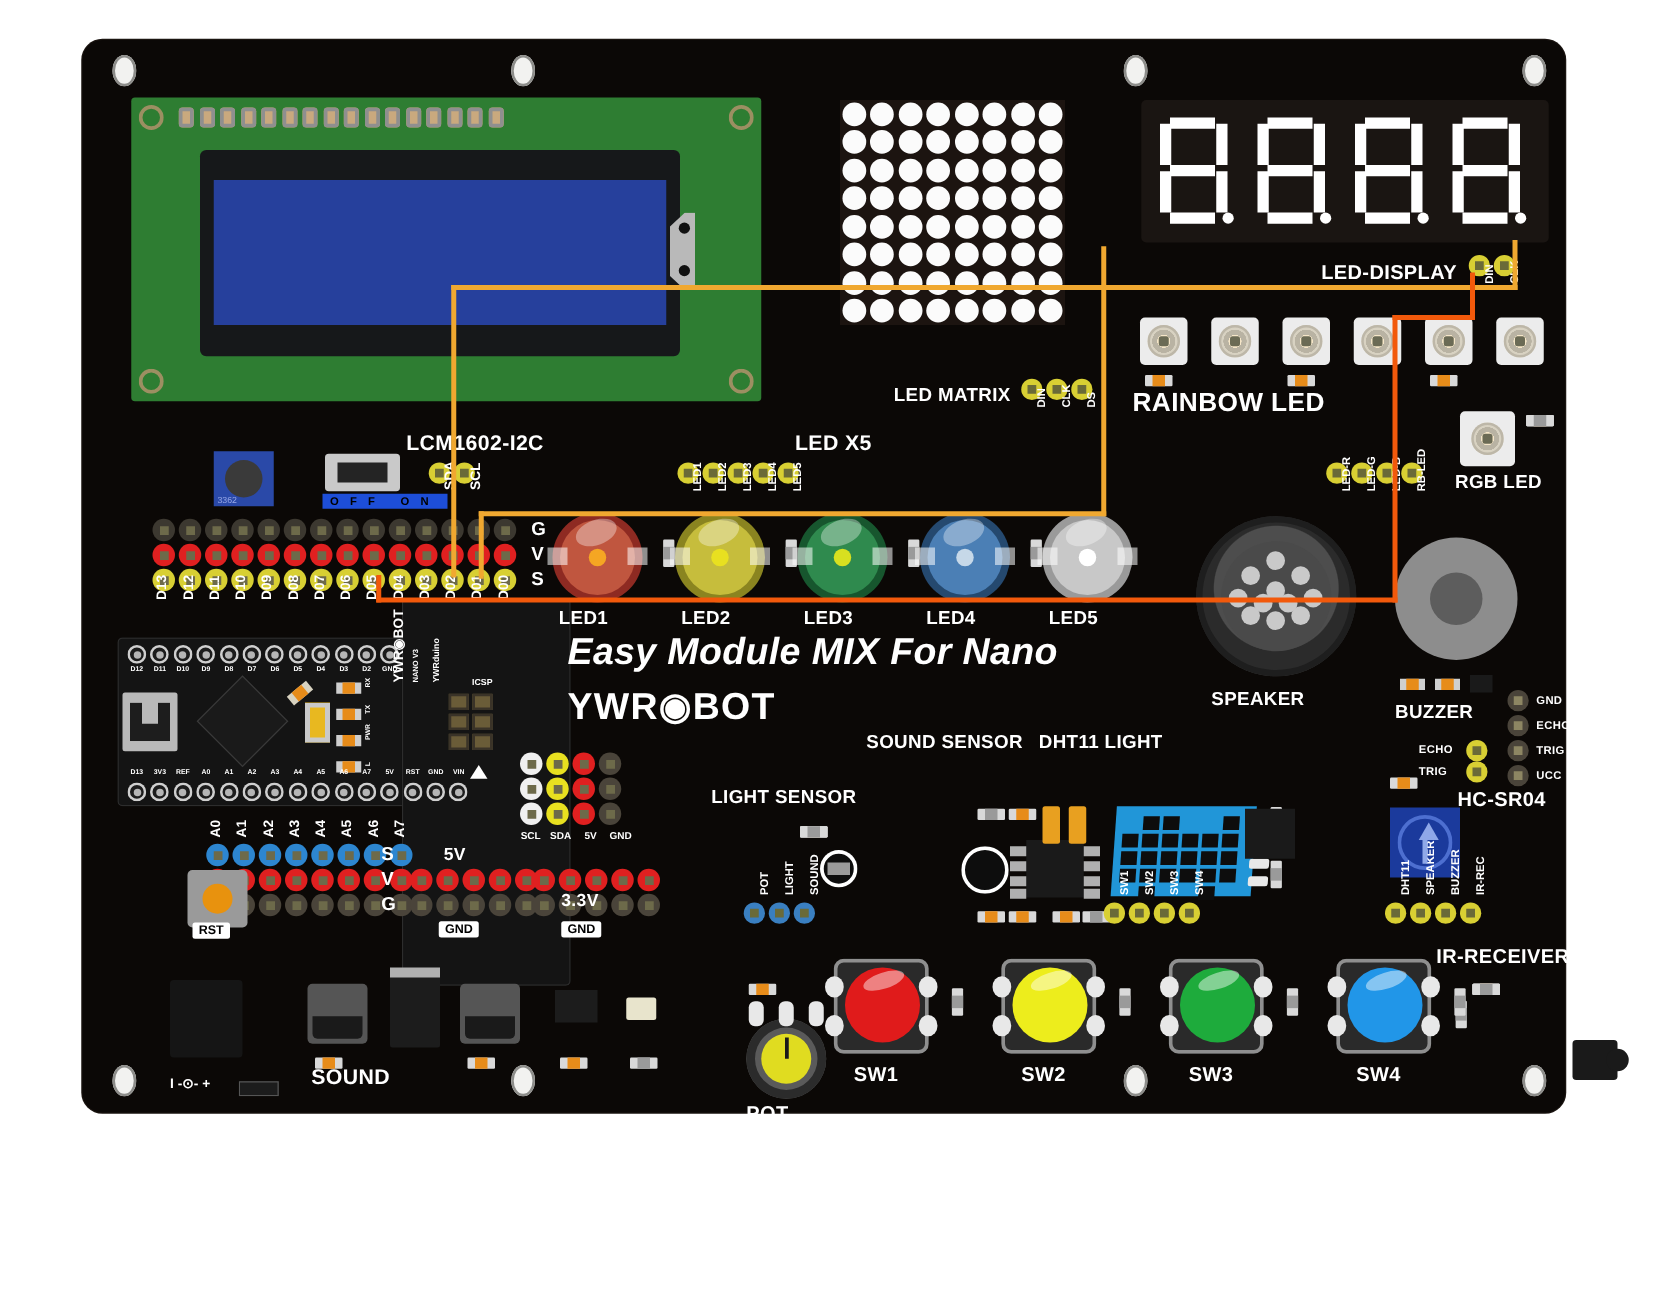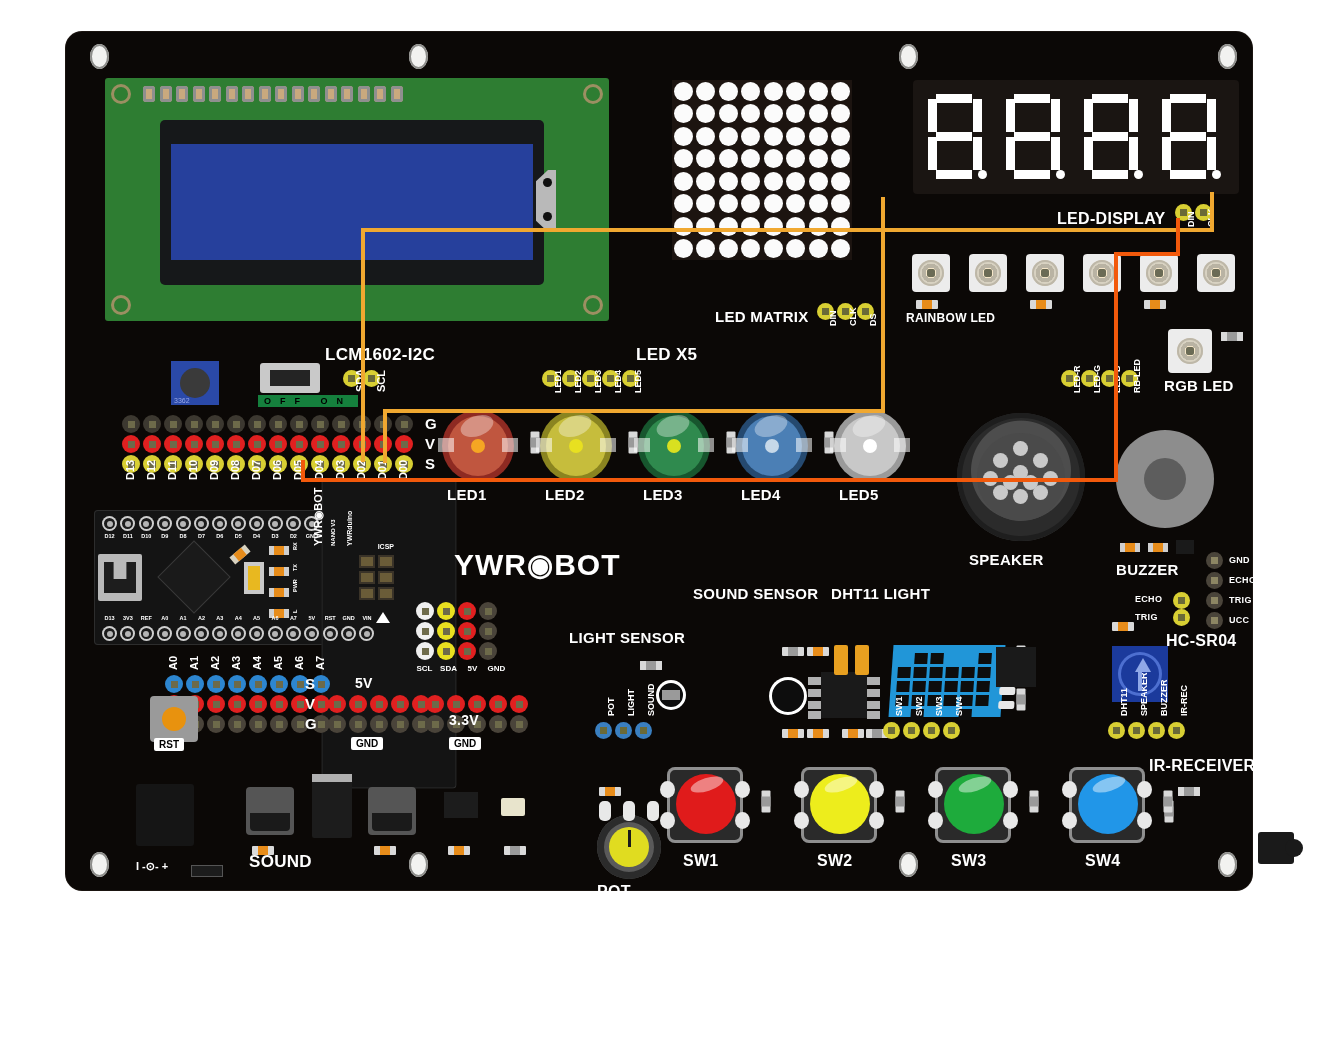--- a/index.html
+++ b/index.html
@@ -179,21 +179,21 @@
       font-weight:bold;padding:1px 5px;border-radius:2px;}
   .gndlbl{position:absolute;background:#fff;color:#000;font-size:10px;font-weight:bold;
       padding:1px 5px;border-radius:2px;}
   .trimmer{position:absolute;left:105px;top:329px;width:48px;height:44px;background:#2a49a8;}
   .trimmer::after{content:"";position:absolute;left:50%;top:50%;width:30px;height:30px;margin:-15px 0 0 -15px;
       border-radius:50%;background:#3a3a3a;}
   .trimmer .lbl2{position:absolute;bottom:1px;left:3px;color:#98a8e8;font-size:7px;}
   .sw-slide{position:absolute;left:194px;top:331px;width:60px;height:30px;background:#c9c9c9;border-radius:3px;}
   .sw-slide::after{content:"";position:absolute;left:10px;top:7px;width:40px;height:16px;background:#242424;}
   .sw-slide .k{position:absolute;left:12px;top:9px;width:16px;height:12px;background:#cfcfcf;}
-  .offon{position:absolute;left:192px;top:363px;background:#15803d;color:#000;font-size:9px;
+  .offon{position:absolute;left:192px;top:363px;background:#1d4ed8;color:#000;font-size:9px;
       font-weight:bold;padding:1px 6px;letter-spacing:9px;}
   .bluepot{position:absolute;left:1046px;top:614px;width:56px;height:56px;background:#1b3a9c;}
   .bluepot::after{content:"";position:absolute;left:50%;top:50%;width:44px;height:44px;margin:-22px 0 0 -22px;
       border-radius:50%;background:#1b3a9c;box-shadow:inset 0 0 0 3px #4d6fd0;}
   .arrow-up{position:absolute;left:50%;top:12px;margin-left:-5px;width:0;height:0;z-index:2;
       border-left:8px solid transparent;border-right:8px solid transparent;border-bottom:14px solid #8fa8e8;}
   .arrow-stem{position:absolute;left:50%;top:25px;margin-left:-2px;width:4px;height:20px;background:#8fa8e8;z-index:2;}
   .lightsensor{position:absolute;left:590px;top:648px;width:30px;height:30px;border-radius:50%;
       background:#0d0d0d;box-shadow:inset 0 0 0 3px #fff;}
   .lightsensor::after{content:"";position:absolute;left:6px;top:10px;width:18px;height:10px;background:#9a9a9a;}
@@ -437,21 +437,21 @@
       </div>
     <div class="rgbchip" style="left:1074px;top:222px">
         <span class="core"></span>
       </div>
     <div class="rgbchip" style="left:1131px;top:222px">
         <span class="core"></span>
       </div>
     <div class="res" style="left:850px;top:268px"></div>
     <div class="res" style="left:964px;top:268px"></div>
     <div class="res" style="left:1078px;top:268px"></div>
-    <div class="lbl" style="left:840px;top:279px;font-size:12px">RAINBOW LED</div>
+    <div class="lbl" style="left:840px;top:279px;font-size:21px">RAINBOW LED</div>
 
     <div class="padrow" style="left:995px;top:338px;gap:3px">
       <span class="pad">
           <i></i>
         </span>
         <span class="pad">
           <i></i>
         </span>
         <span class="pad">
           <i></i>
@@ -774,20 +774,21 @@
     </div>
     <div id="ledx5-pinlbls">
         <span class="vlbl" style="left: 487px; top: 361px; font-size: 9px;">LED1</span>
         <span class="vlbl" style="left: 507px; top: 361px; font-size: 9px;">LED2</span>
         <span class="vlbl" style="left: 527px; top: 361px; font-size: 9px;">LED3</span>
         <span class="vlbl" style="left: 547px; top: 361px; font-size: 9px;">LED4</span>
         <span class="vlbl" style="left: 567px; top: 361px; font-size: 9px;">LED5</span>
       </div>
     <div class="lbl" style="left:570px;top:313px;font-size:17px">LED X5</div>
 
+    <div class="lbl" style="left:388px;top:473px;font-size:30px;font-style:italic">Easy Module MIX For Nano</div>
     <div class="lbl" style="left:388px;top:515px;font-size:30px;letter-spacing:1px">YWR◉BOT</div>
 
     <div class="speaker">
       <div class="mesh">
         <i style="left:36px;top:8px"></i>
           <i style="left:16px;top:20px"></i>
           <i style="left:56px;top:20px"></i>
         <i style="left:6px;top:38px"></i>
           <i style="left:36px;top:32px"></i>
           <i style="left:66px;top:38px"></i>

